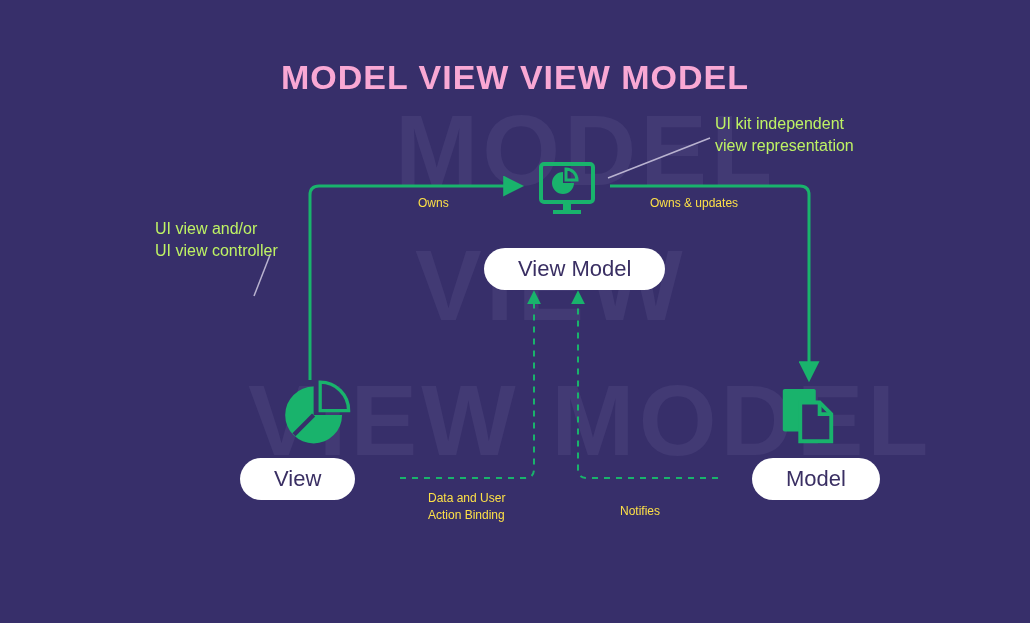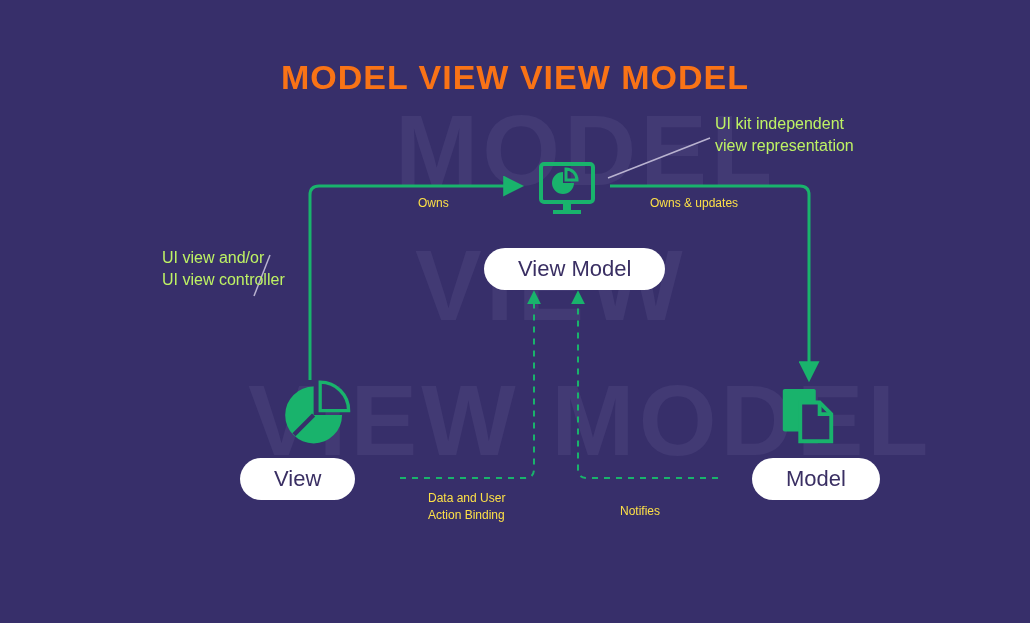--- a/index.html
+++ b/index.html
@@ -19,21 +19,21 @@
   .title {
     position: absolute;
     left: 0; right: 0;
     top: 58px;
     text-align: center;
     font-family: Impact, "Arial Black", "Arial Narrow", sans-serif;
     font-stretch: condensed;
     font-weight: 700;
     letter-spacing: 1px;
     font-size: 34px;
-    color: #f97316;
+    color: #f9a8d4;
     text-transform: uppercase;
   }
   .ghost {
     position: absolute;
     color: #423a74;
     font-family: Impact, "Arial Black", "Arial Narrow", sans-serif;
     font-weight: 700;
     letter-spacing: 4px;
     text-transform: uppercase;
     pointer-events: none;
@@ -152,21 +152,21 @@
   <div class="pill" style="left:240px; top:458px;">
     <span>View</span>
   </div>
   <div class="pill" style="left:484px; top:248px;">
     <span>View Model</span>
   </div>
   <div class="pill" style="left:752px; top:458px;">
     <span>Model</span>
   </div>
 
-  <div class="desc" style="left:162px; top:218px; white-space:pre;margin-top:29px;">UI view and/or
+  <div class="desc" style="left:155px; top:218px; white-space:pre;">UI view and/or
 UI view controller</div>
   <div class="desc" style="left:715px; top:113px; white-space:pre;">UI kit independent
 view representation</div>
 
   <div class="edge-label" style="left:418px; top:195px;">Owns</div>
   <div class="edge-label" style="left:650px; top:195px;">Owns &amp; updates</div>
   <div class="edge-label" style="left:428px; top:490px; white-space:pre;">Data and User
 Action Binding</div>
   <div class="edge-label" style="left:620px; top:490px;margin-top:13px;">Notifies</div>
 

